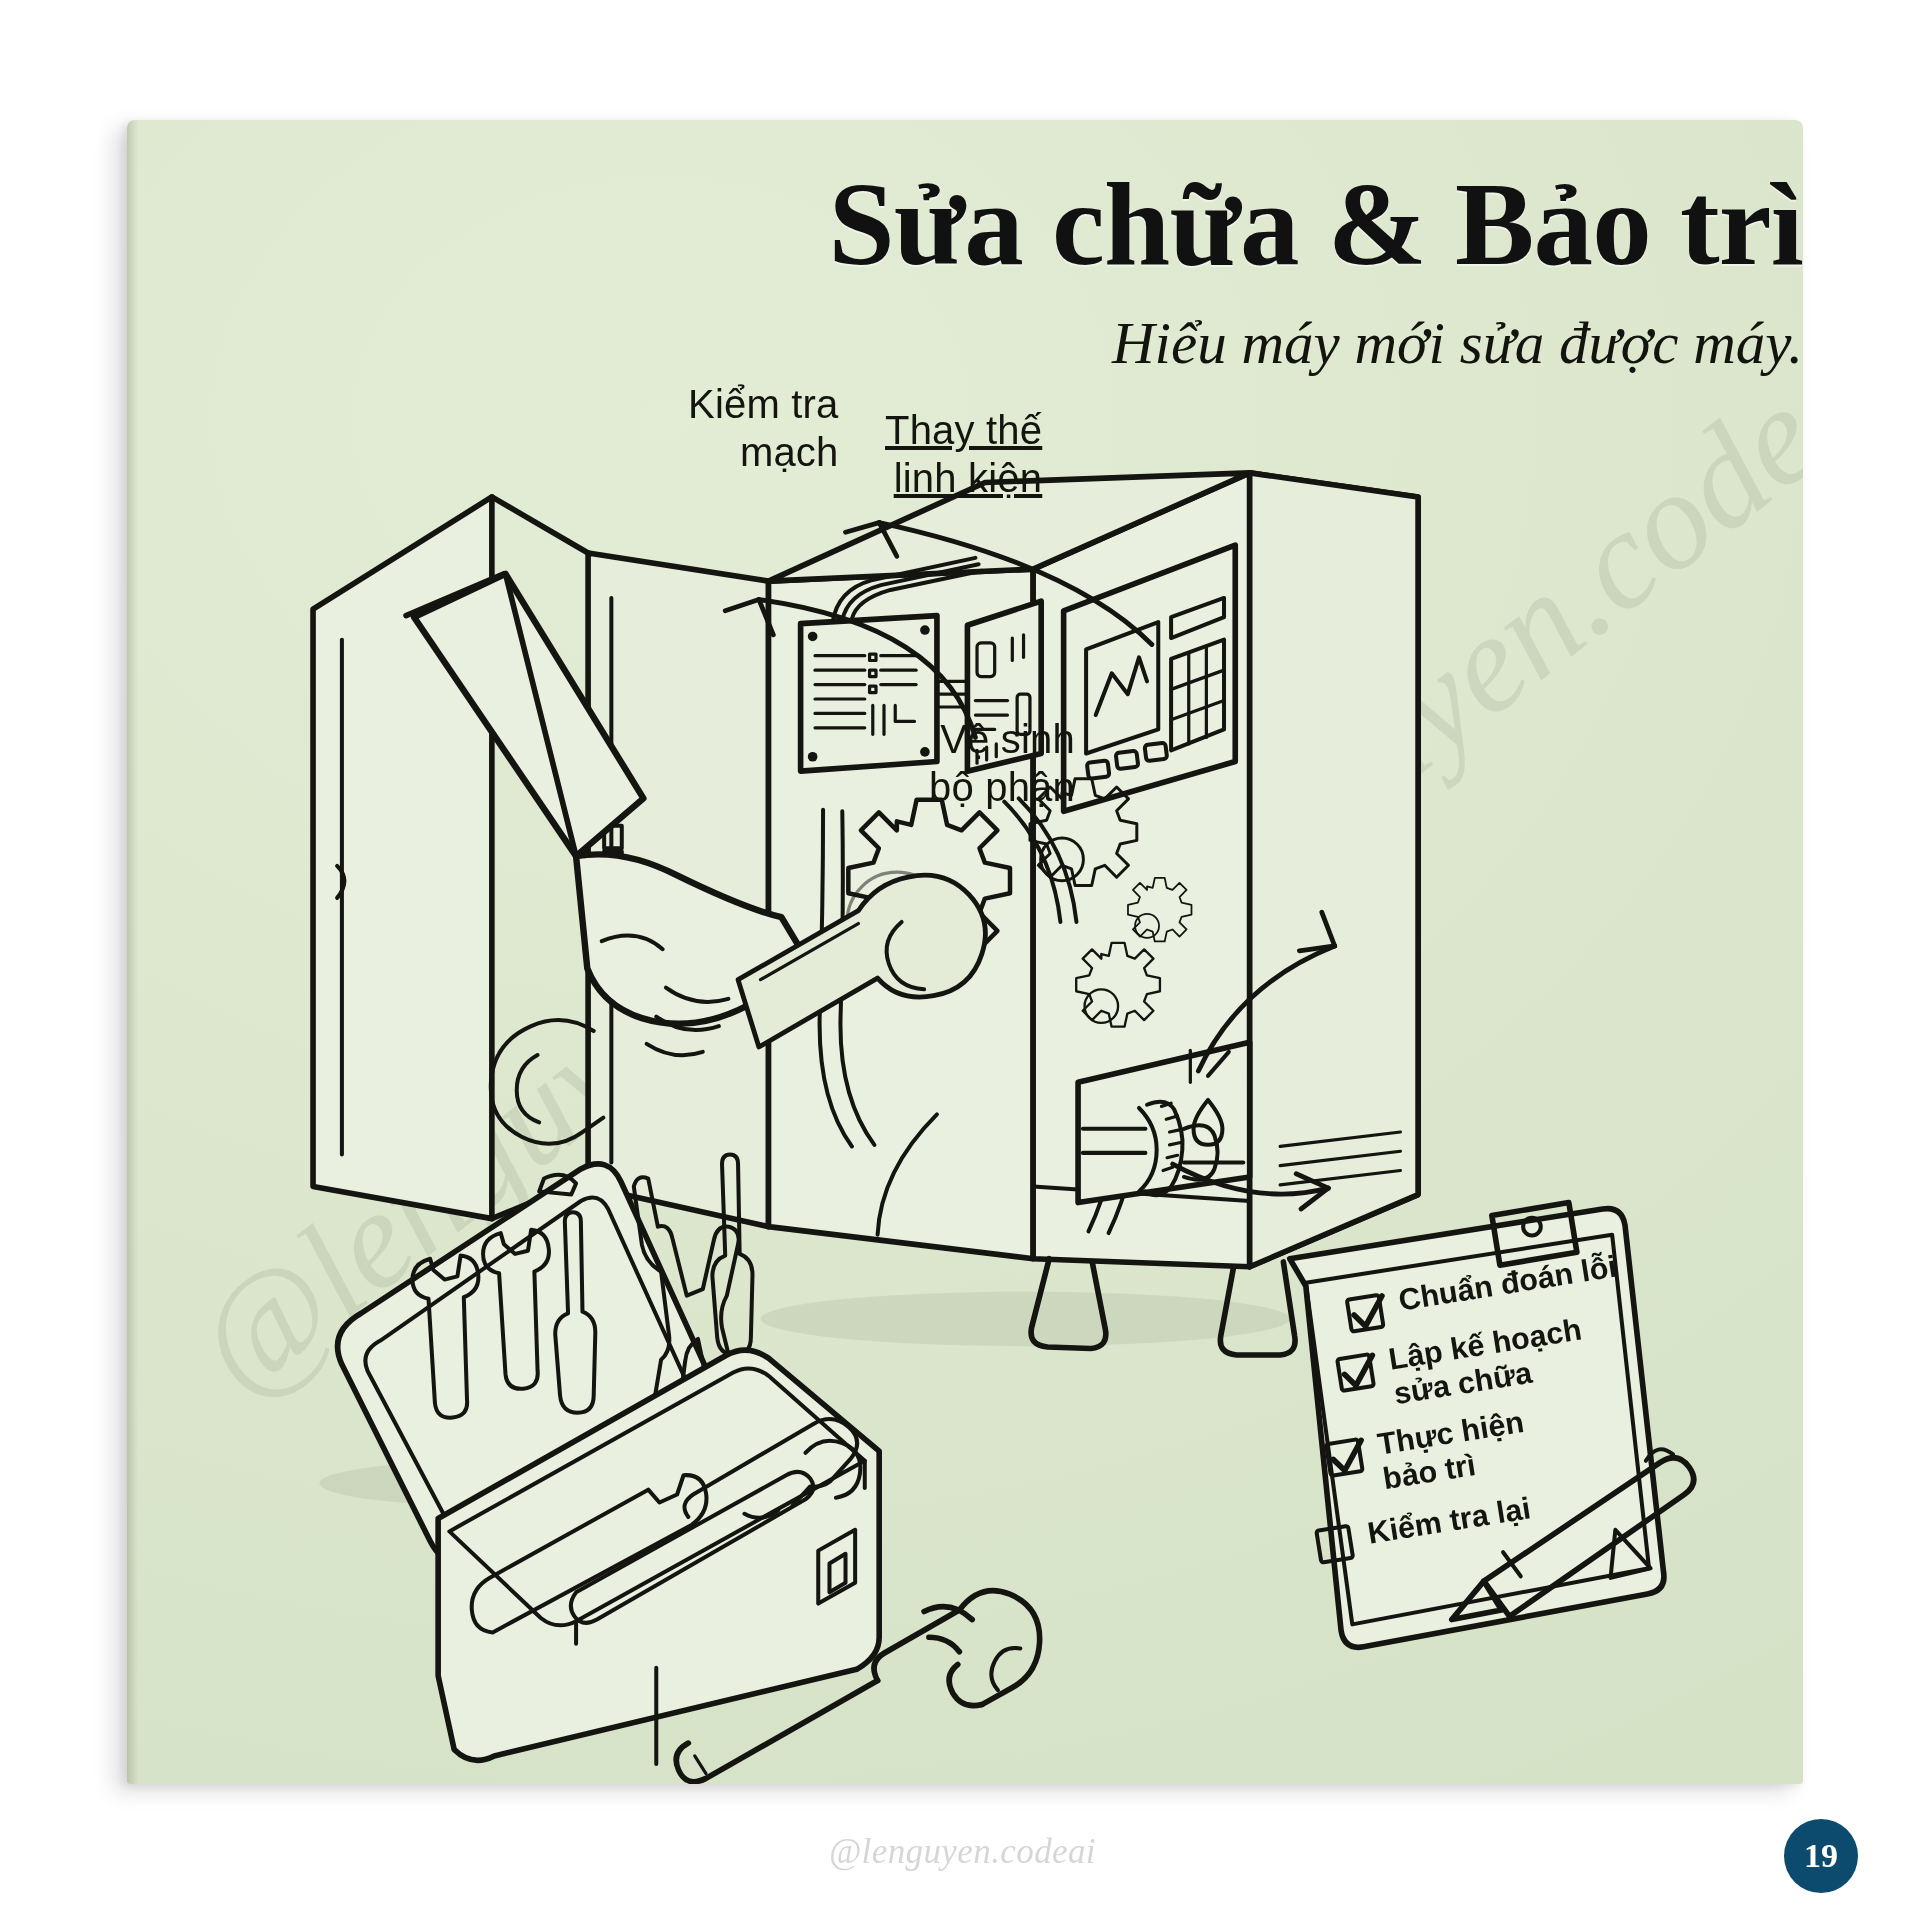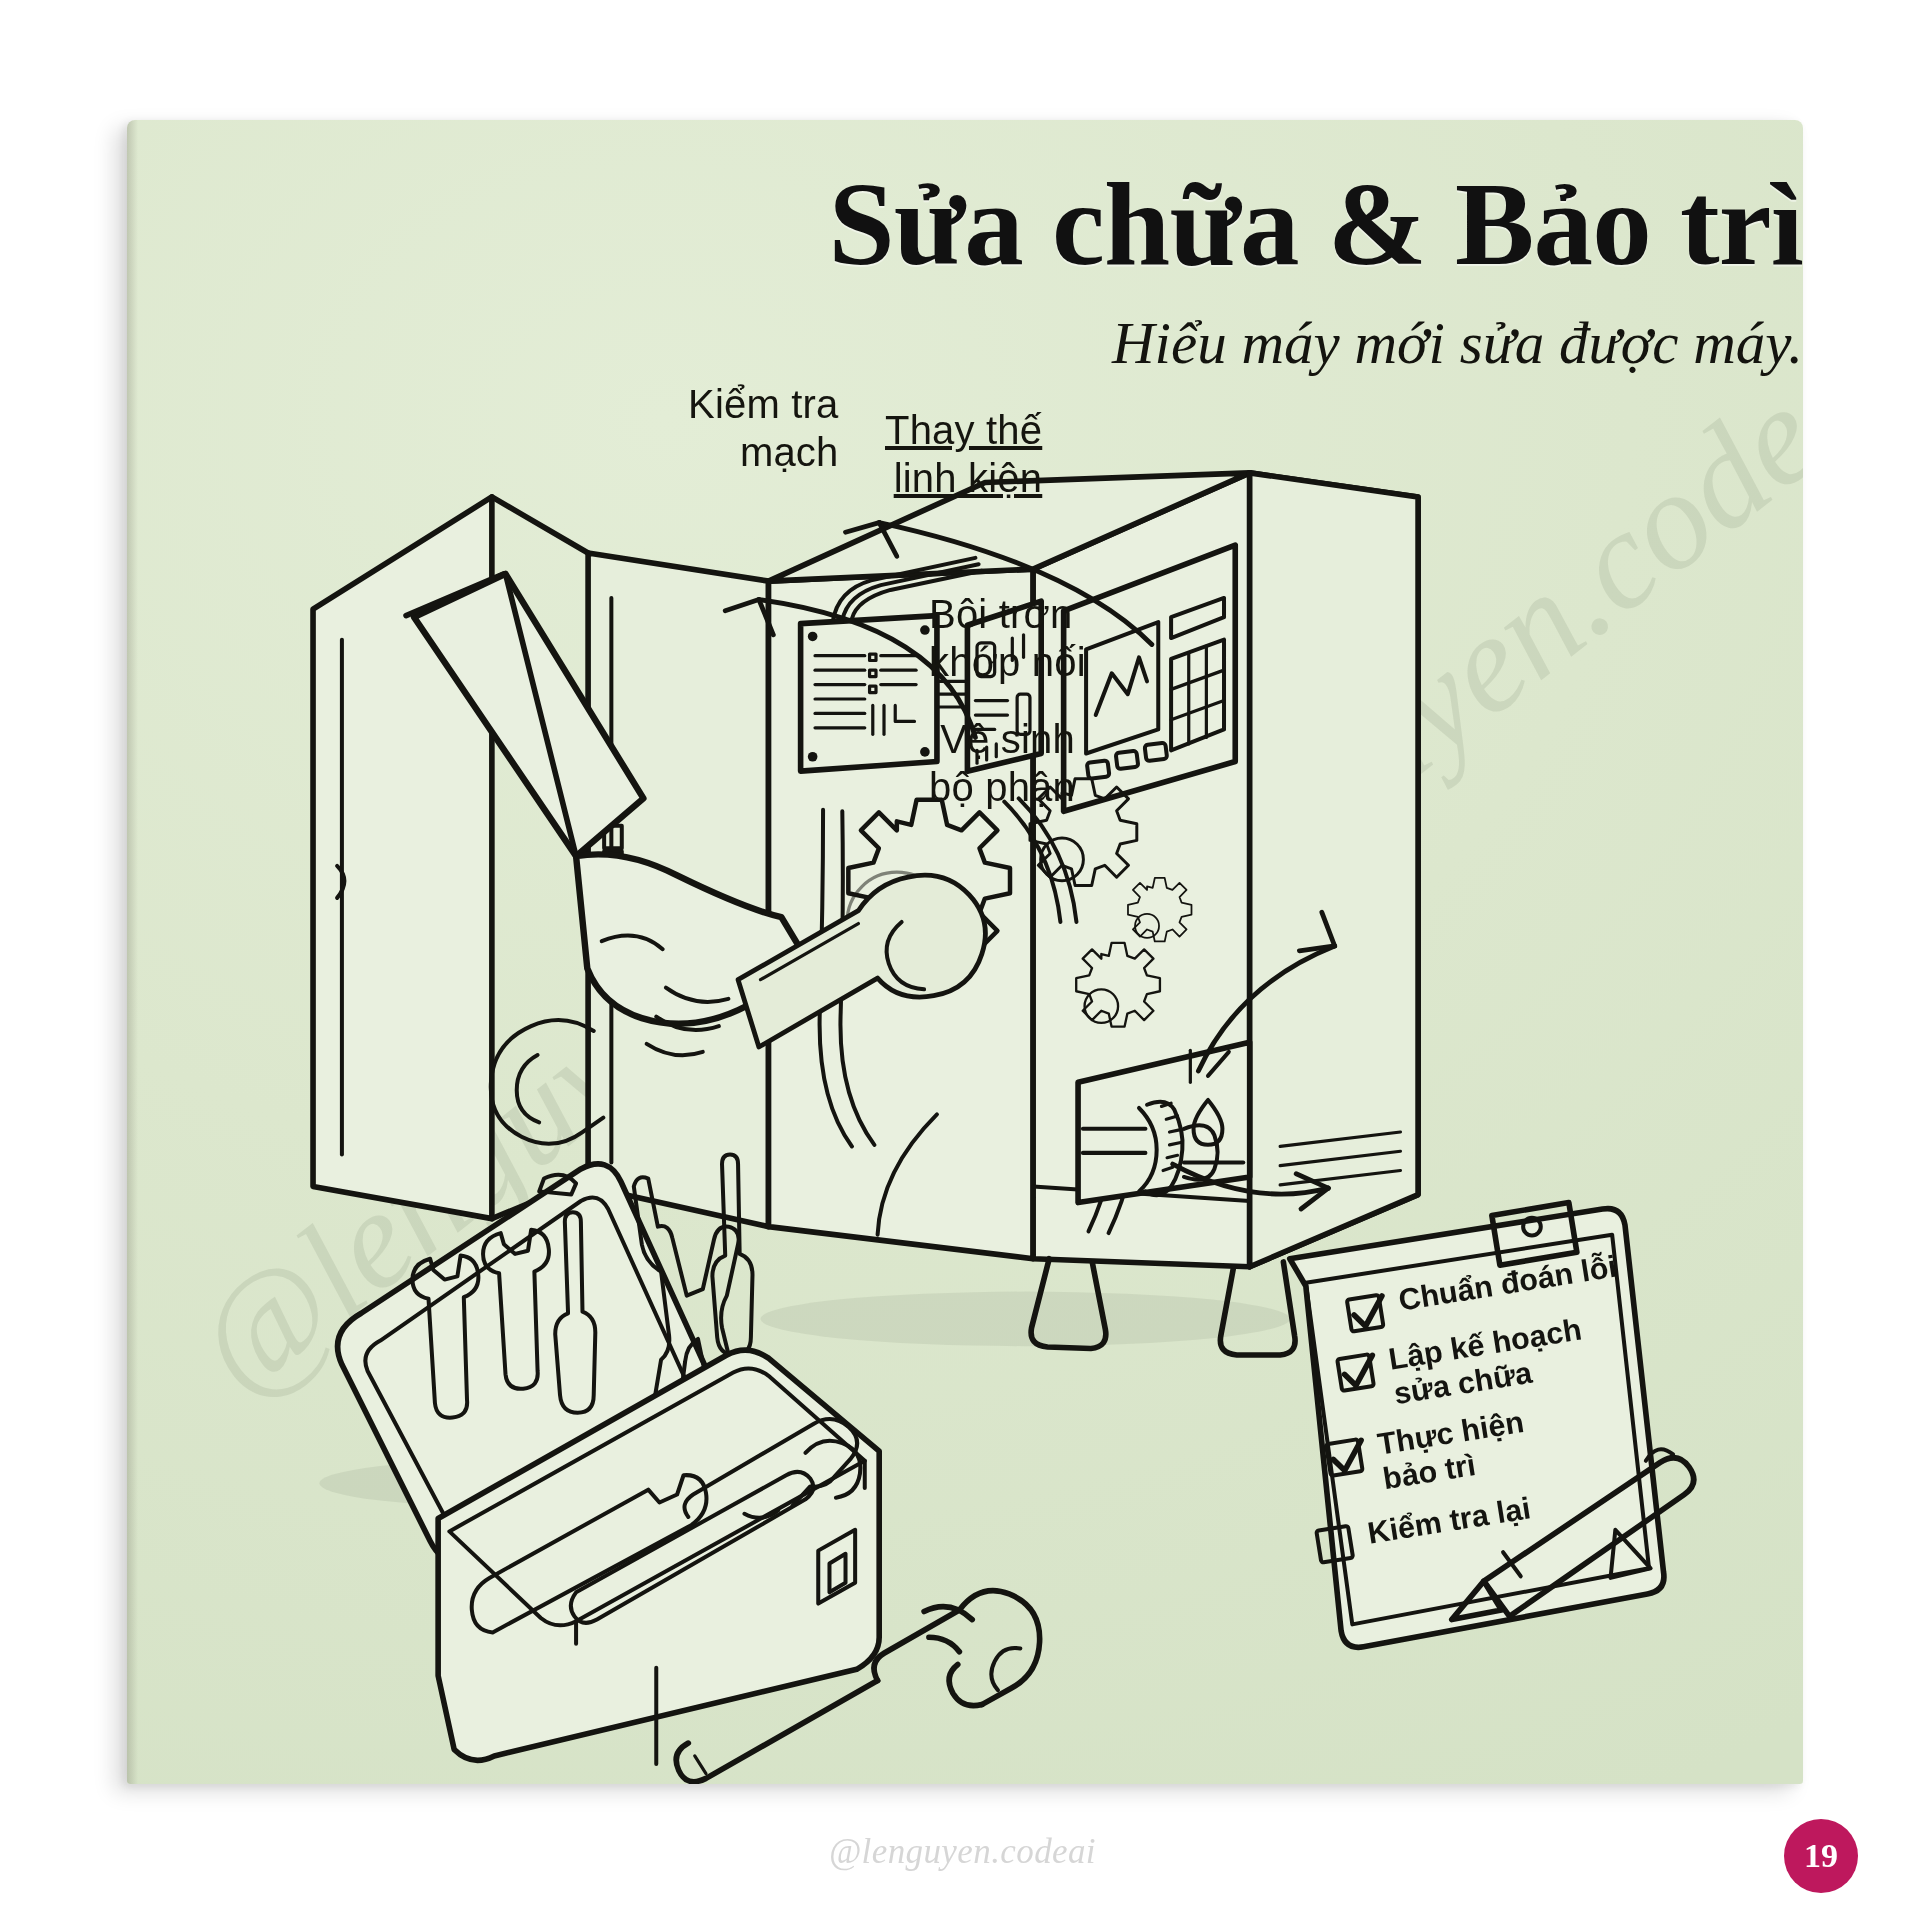--- a/index.html
+++ b/index.html
@@ -129,21 +129,21 @@
     color: #d6d6d6;
     letter-spacing: 0.4px;
   }
   .pagebadge {
     position: absolute;
     left: 1784px;
     top: 1819px;
     width: 74px;
     height: 74px;
     border-radius: 50%;
-    background: #be185d;
+    background: #0c4a6e;
     color: #ffffff;
     font-family: "Liberation Serif", serif;
     font-weight: bold;
     font-size: 34px;
     display: flex;
     align-items: center;
     justify-content: center;
   }
 </style>
 </head>
@@ -472,22 +472,20 @@
           <path class="arrow" d="M1498 1332 l-34 26"></path>
         </g>
 
       </svg>
     </div>
 
     <div class="callout c-kiem">Kiểm tra
 mạch</div>
     <div class="callout c-thay">Thay thế
 linh kiện</div>
-    <div class="callout c-boi">Bôi trơn
-khớp nối</div>
     <div class="callout c-ve">Vệ sinh
 bộ phận</div>
 
   </div>
 
   <div class="footer">@lenguyen.codeai</div>
   <div class="pagebadge">19</div>
 
 </div>
 

